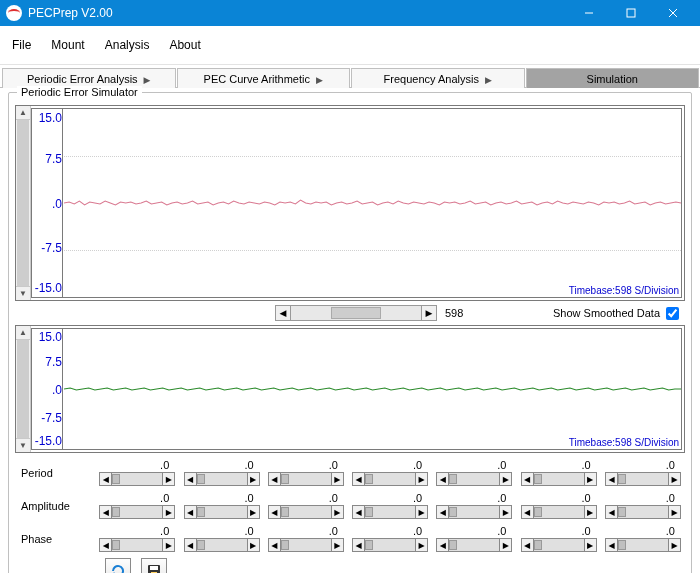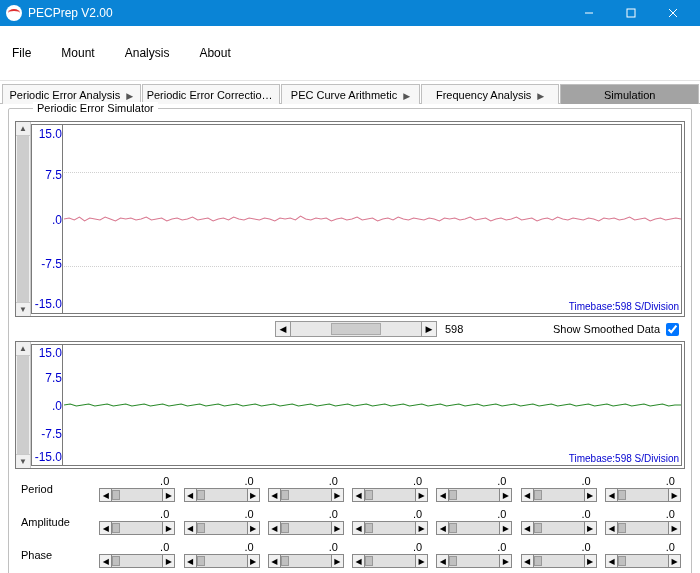--- a/index.html
+++ b/index.html
@@ -3,30 +3,30 @@
 <meta charset="utf-8">
 <style>
 * { box-sizing: border-box; margin: 0; padding: 0; }
 body { font-family: Tahoma, Arial, sans-serif; font-size: 11px; background: #fff; width: 700px; height: 573px; overflow: hidden; }
 .titlebar { background: #0a84d6; height: 26px; display: flex; align-items: center; color: #fff; font-size: 12px; padding: 12px 6px; }
 .titlebar .icon { width: 16px; height: 16px; background: #fff; border-radius: 8px; margin-right: 6px; position: relative; }
 .titlebar .icon::after { content: ""; position: absolute; left: 2px; top: 4px; width: 12px; height: 6px; border-top: 2px solid #e03030; border-radius: 50% 50% 0 0; }
 .titlebar .title { flex: 1; }
 .tbtn { width: 42px; height: 26px; display: flex; align-items: center; justify-content: center; color: #fff; }
 .tbtn svg { width: 10px; height: 10px; stroke: #fff; stroke-width: 1; fill: none; }
-.menubar { display: flex; gap: 14px; padding: 18px 4px; border-bottom: 1px solid #e3e3e3; font-size: 12px; }
+.menubar { display: flex; gap: 4px; padding: 10px 4px; border-bottom: 1px solid #e3e3e3; font-size: 12px; }
 .menubar span { padding: 2px 8px; }
 .tabs { display: flex; border-bottom: 1px solid #bfbfbf; margin-top: 2px; padding-left: 2px; font-size: 11px; justify-content: flex-end; }
 .tab { flex: 1; text-align: center; padding: 4px 4px 3px; border: 1px solid #bfbfbf; border-bottom: none; background: #fff; margin-right: 1px; position: relative; top: 1px; cursor: default; white-space: nowrap; overflow: hidden; text-overflow: ellipsis; }
 .tab.active { background: #a3a3a3; border-top: 1px solid #bfbfbf; z-index: 1; }
 .tab:not(.active) { background: #f7f7f7; }
 .tab .arrow { font-size: 9px; color: #555; margin-left: 6px; }
 .content { padding: 4px 8px 8px; }
 .groupbox { border: 1px solid #c0c0c0; border-radius: 2px; position: relative; padding: 8px 6px 6px; }
-.groupbox .legend { position: absolute; top: -7px; left: 24px; background: #fff; padding: 0 4px; font-size: 11px; }
+.groupbox .legend { position: absolute; top: -7px; left: 8px; background: #fff; padding: 0 4px; font-size: 11px; }
 .plot { border: 1px solid #7a7a7a; background: #fff; position: relative; width: 100%; }
 .plot.outer { height: 196px; margin-top: 4px; display: flex; }
 .plot.outer2 { height: 128px; margin-top: 4px; display: flex; }
 .vscroll { width: 15px; background: #f0f0f0; border-right: 1px solid #c9c9c9; position: relative; }
 .vscroll .thumb { position: absolute; left: 1px; right: 1px; top: 14px; bottom: 14px; background: #cdcdcd; }
 .vscroll .sbtn { position: absolute; left: 0; right: 0; height: 14px; background: #f0f0f0; display: flex; align-items: center; justify-content: center; font-size: 8px; color: #555; }
 .vscroll .sbtn.top { top: 0; border-bottom: 1px solid #c9c9c9; }
 .vscroll .sbtn.bot { bottom: 0; border-top: 1px solid #c9c9c9; }
 .plotarea { flex: 1; position: relative; border: 1px solid #7a7a7a; margin: 2px 2px 2px 0; }
 .axis-label { position: absolute; font-size: 12px; color: #0000d0; right: calc(100% - 30px); text-align: right; width: 30px; }
@@ -80,21 +80,20 @@
 
 <div class="menubar">
   <span>File</span>
   <span>Mount</span>
   <span>Analysis</span>
   <span>About</span>
 </div>
 
 <div class="tabs">
   <div class="tab"><span>Periodic Error Analysis</span><span class="arrow">▶</span></div>
-  <div class="tab"><span>Periodic Error Correction</span><span class="arrow">▶</span></div>
   <div class="tab"><span>PEC Curve Arithmetic</span><span class="arrow">▶</span></div>
   <div class="tab"><span>Frequency Analysis</span><span class="arrow">▶</span></div>
   <div class="tab active"><span>Simulation</span></div>
 </div>
 
 <div class="content">
   <div class="groupbox">
     <div class="legend">Periodic Error Simulator</div>
 
     <div class="plot outer">

